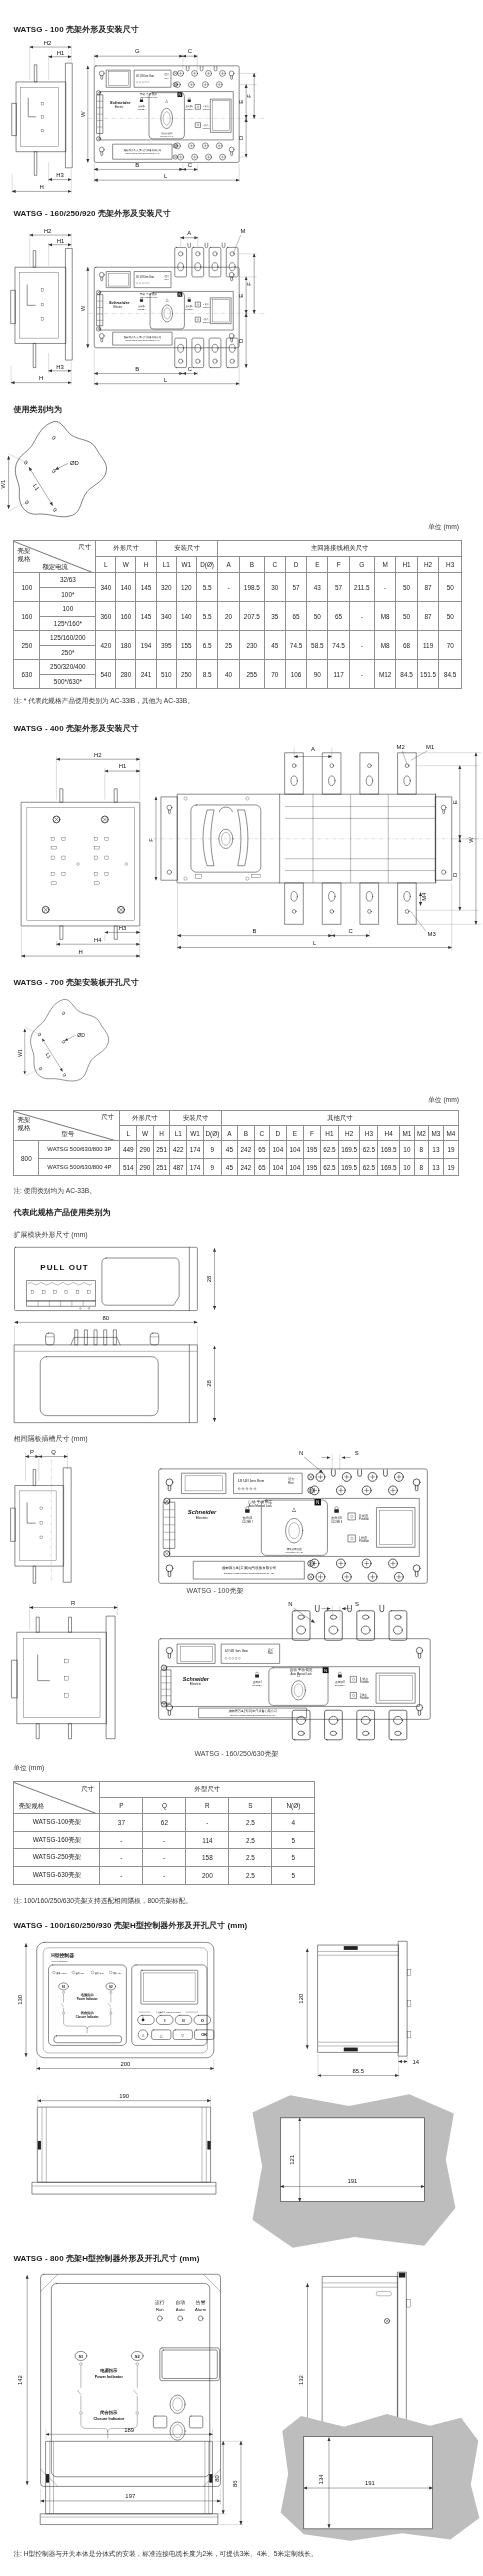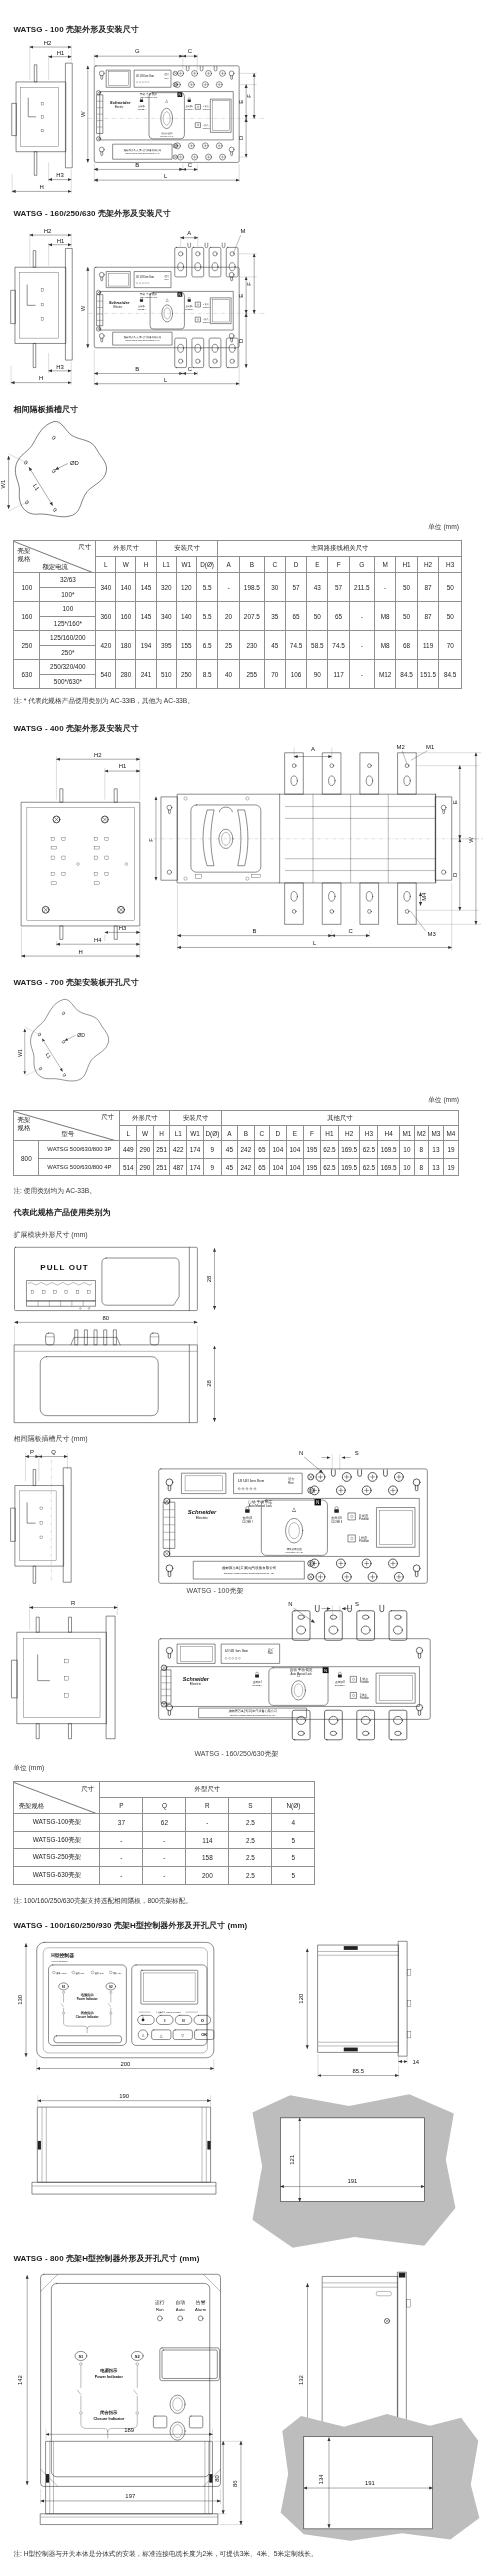--- a/index.html
+++ b/index.html
@@ -200,21 +200,21 @@
       <line class="ext" x1="445" y1="233" x2="445" y2="266"></line>
     <line class="dim" x1="175" y1="243" x2="340" y2="243" marker-start="url(#mE)" marker-end="url(#mE)"></line>
     <text class="dt" x="255" y="239" text-anchor="middle">B</text>
     <line class="dim" x1="340" y1="243" x2="367" y2="243" marker-start="url(#mE)" marker-end="url(#mE)"></line>
     <text class="dt" x="353" y="239" text-anchor="middle">C</text>
     <line class="dim" x1="175" y1="263" x2="445" y2="263" marker-start="url(#mE)" marker-end="url(#mE)"></line>
     <text class="dt" x="308" y="259" text-anchor="middle">L</text>
   </g>
 </svg>
 
-<div class="abs sec" style="left:13.4px;top:208px">WATSG - 160/250/630 壳架外形及安装尺寸</div>
+<div class="abs sec" style="left:13.4px;top:208px">WATSG - 160/250/920 壳架外形及安装尺寸</div>
 
 <svg class="abs" style="left:0;top:227px" width="269" height="161" viewBox="0 0 500 300">
   <g>
     <line class="ext" x1="55" y1="12" x2="55" y2="72"></line>
       <line class="ext" x1="132" y1="12" x2="132" y2="38"></line>
       <line class="ext" x1="90" y1="30" x2="90" y2="72"></line>
     <line class="dim" x1="55" y1="15" x2="132" y2="15" marker-start="url(#mE)" marker-end="url(#mE)"></line>
     <text class="dt" x="88" y="11" text-anchor="middle">H2</text>
     <line class="dim" x1="90" y1="33" x2="132" y2="33" marker-start="url(#mE)" marker-end="url(#mE)"></line>
     <text class="dt" x="112" y="29" text-anchor="middle">H1</text>
@@ -322,21 +322,21 @@
       <line class="ext" x1="445" y1="228" x2="445" y2="296"></line>
     <line class="dim" x1="175" y1="273" x2="340" y2="273" marker-start="url(#mE)" marker-end="url(#mE)"></line>
     <text class="dt" x="255" y="269" text-anchor="middle">B</text>
     <line class="dim" x1="340" y1="273" x2="367" y2="273" marker-start="url(#mE)" marker-end="url(#mE)"></line>
     <text class="dt" x="353" y="269" text-anchor="middle">C</text>
     <line class="dim" x1="175" y1="292" x2="445" y2="292" marker-start="url(#mE)" marker-end="url(#mE)"></line>
     <text class="dt" x="308" y="288" text-anchor="middle">L</text>
   </g>
 </svg>
 
-<div class="abs sec" style="left:13.4px;top:404px">相间隔板插槽尺寸</div>
+<div class="abs sec" style="left:13.4px;top:404px">使用类别均为</div>
 
 <svg class="abs" style="left:0;top:415px" width="242" height="116" viewBox="0 0 450 215">
   <path class="blob" d="M100,12 C80,18 72,34 62,52 C54,68 36,72 30,92 C24,114 38,124 36,144 C34,166 46,186 70,184 C92,182 108,192 128,188 C150,184 148,166 158,148 C166,132 188,128 196,110 C204,90 188,80 180,64 C170,44 152,48 134,38 C122,30 114,8 100,12 Z"></path>
   <ellipse class="ln" cx="100" cy="42" rx="2.2" ry="3.4" transform="rotate(30 100 42)"></ellipse>
   <ellipse class="ln" cx="48" cy="88" rx="2.2" ry="3.4" transform="rotate(30 48 88)"></ellipse>
   <ellipse class="ln" cx="100" cy="104" rx="2.2" ry="3.4" transform="rotate(30 100 104)"></ellipse>
   <ellipse class="ln" cx="50" cy="162" rx="2.2" ry="3.4" transform="rotate(30 50 162)"></ellipse>
   <ellipse class="ln" cx="102" cy="176" rx="2.2" ry="3.4" transform="rotate(30 102 176)"></ellipse>
   <line class="dim" x1="103" y1="101" x2="126" y2="90" marker-start="url(#mE)"></line>
   <text class="dt" x="130" y="93">ØD</text>

